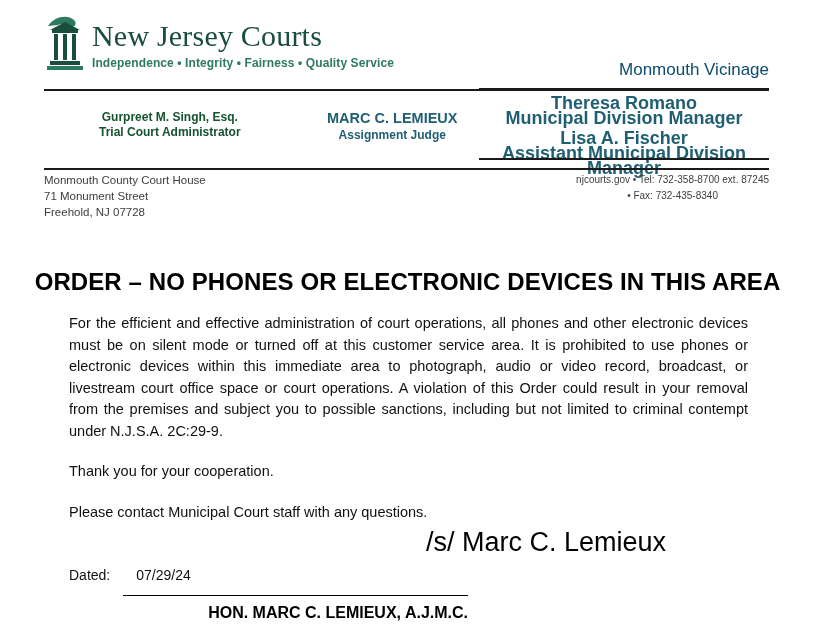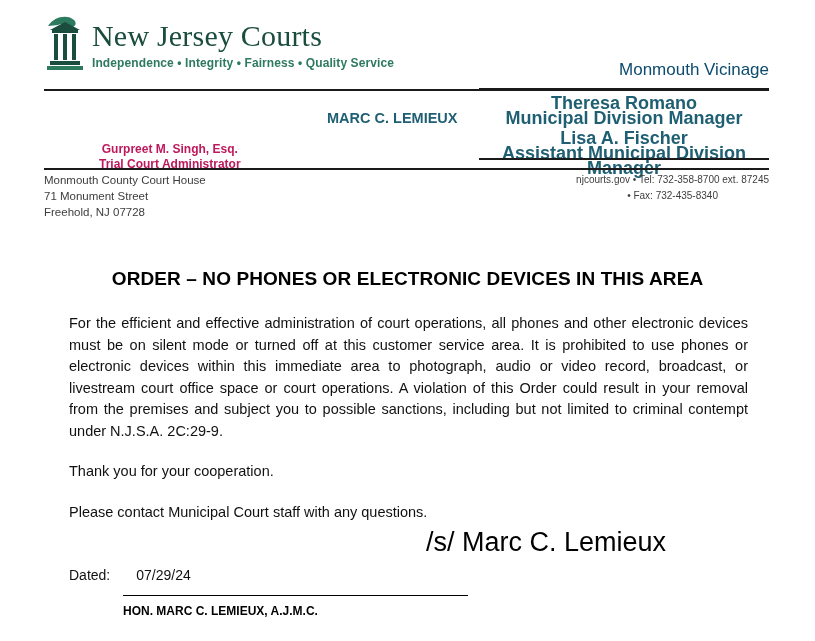--- a/index.html
+++ b/index.html
@@ -92,25 +92,24 @@
     left: 44px;
     right: 46px;
     top: 96px;
     height: 66px;
   }
   .officer-left {
     position: absolute;
     left: 55px;
     top: 14px;
     text-align: center;
-    color: #be185d;
+    color: #14532d;
     font-size: 12px;
     line-height: 15px;
     font-weight: bold;
-    margin-top: 32px;
   }
   .officer-center {
     position: absolute;
     left: 283px;
     top: 14px;
     text-align: center;
     color: #1f5f73;
     font-size: 14.5px;
     line-height: 17px;
     font-weight: bold;
@@ -166,21 +165,21 @@
     color: #3d3d3d;
   }
 
   
   .order-title {
     position: absolute;
     left: 0;
     right: 0;
     top: 268px;
     text-align: center;
-    font-size: 19px;
+    font-size: 24px;
     font-weight: bold;
     color: #000;
     letter-spacing: 0.1px;
   }
 
   .body-text {
     position: absolute;
     left: 69px;
     right: 55px;
     top: 313px;
@@ -219,22 +218,22 @@
     width: 345px;
     height: 1px;
     background: #000;
   }
 
   .sig-name {
     position: absolute;
     left: 123px;
     top: 604px;
     width: 345px;
-    text-align: left;
-    font-size: 12px;
+    text-align: right;
+    font-size: 16px;
     font-weight: bold;
     color: #000;
   }
 </style>
 </head>
 <body>
 
 <div class="page">
 
   <div class="letterhead">
@@ -264,20 +263,21 @@
     <div class="rule-top-right"></div>
 
     <div class="officers">
       <div class="officer-left">
         <div>Gurpreet M. Singh, Esq.</div>
         <div>Trial Court Administrator</div>
       </div>
 
       <div class="officer-center">
         <div>MARC C. LEMIEUX</div>
+        <div class="sub">Assignment Judge</div>
       </div>
 
       <div class="officer-right">
         <div>Theresa Romano</div>
         <div>Municipal Division Manager</div>
         <div class="spacer"></div>
         <div>Lisa A. Fischer</div>
         <div>Assistant Municipal Division Manager</div>
         <div class="rule-mid-right"></div>
       </div>

